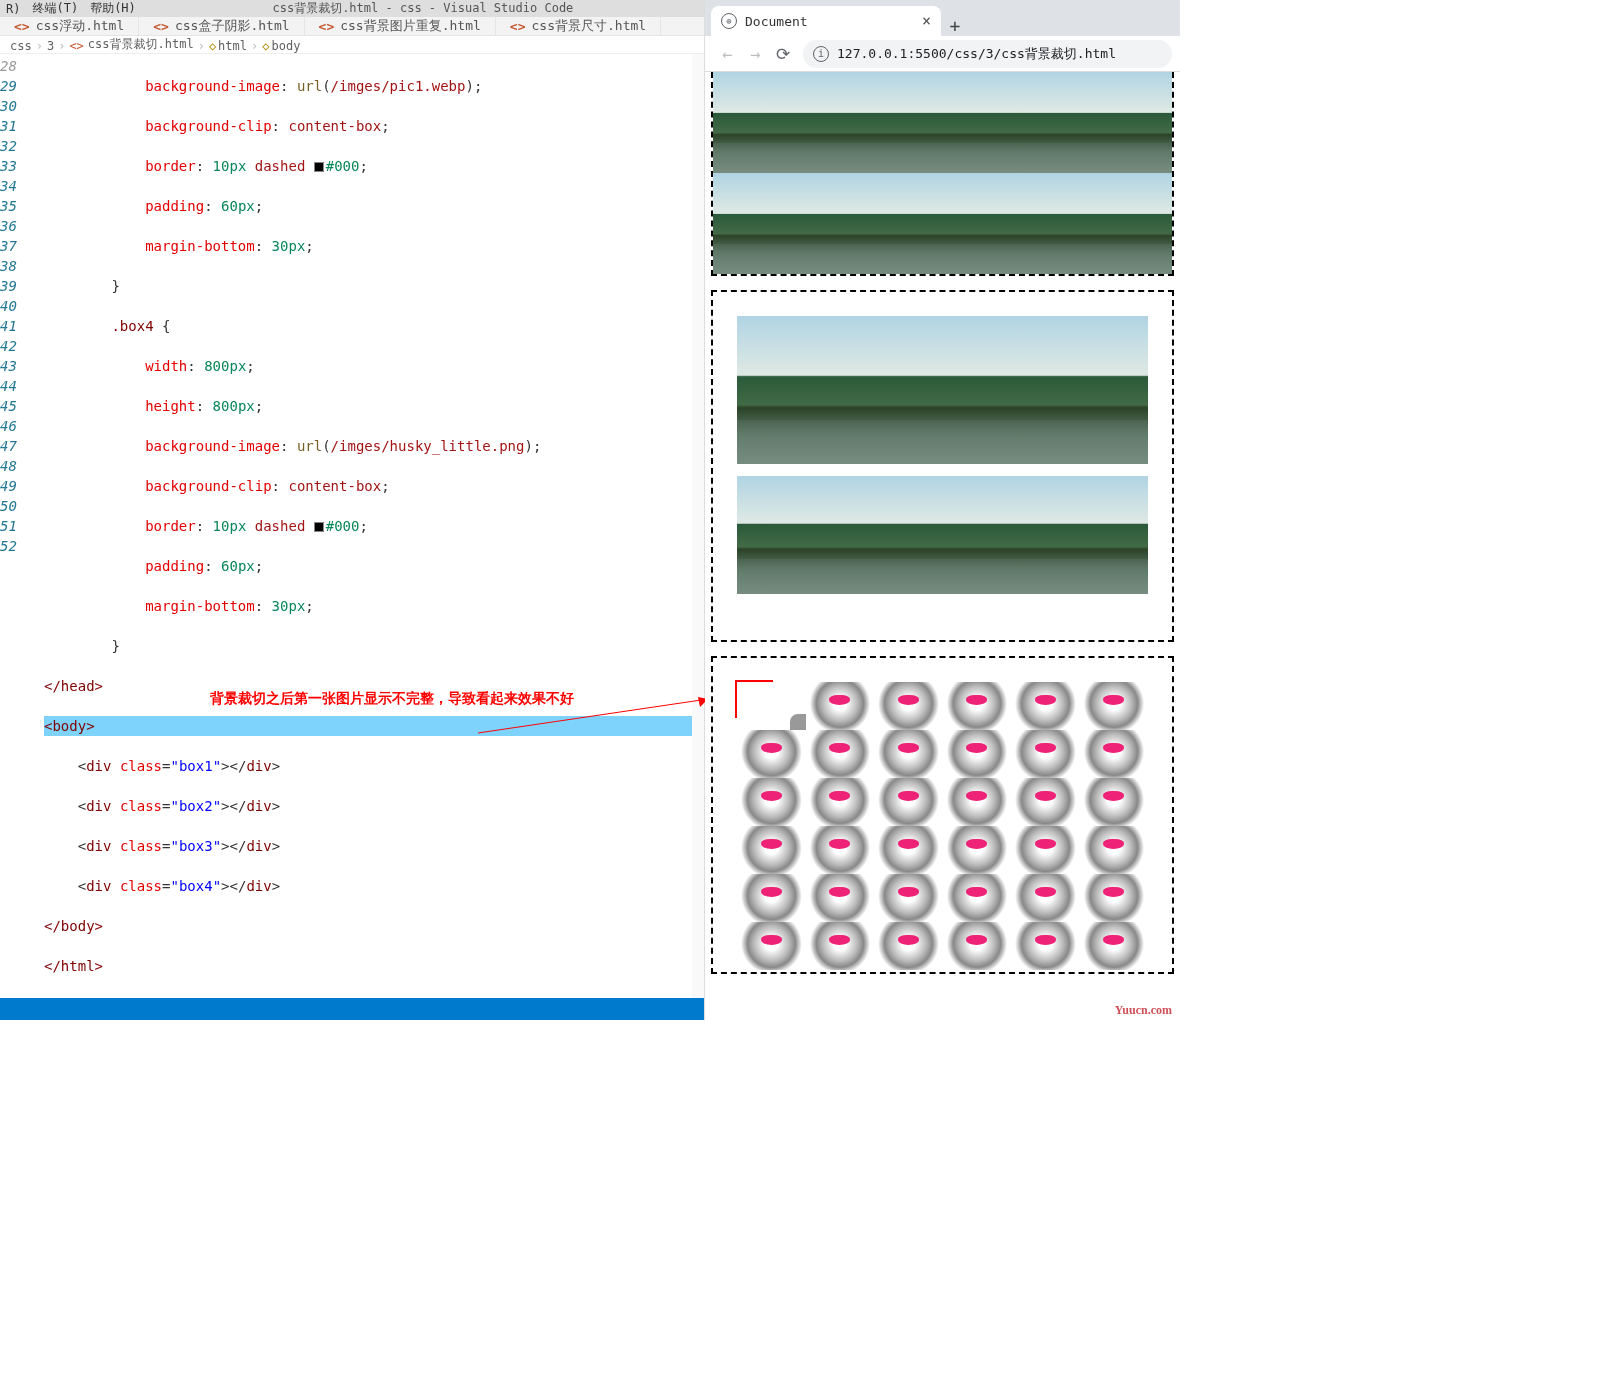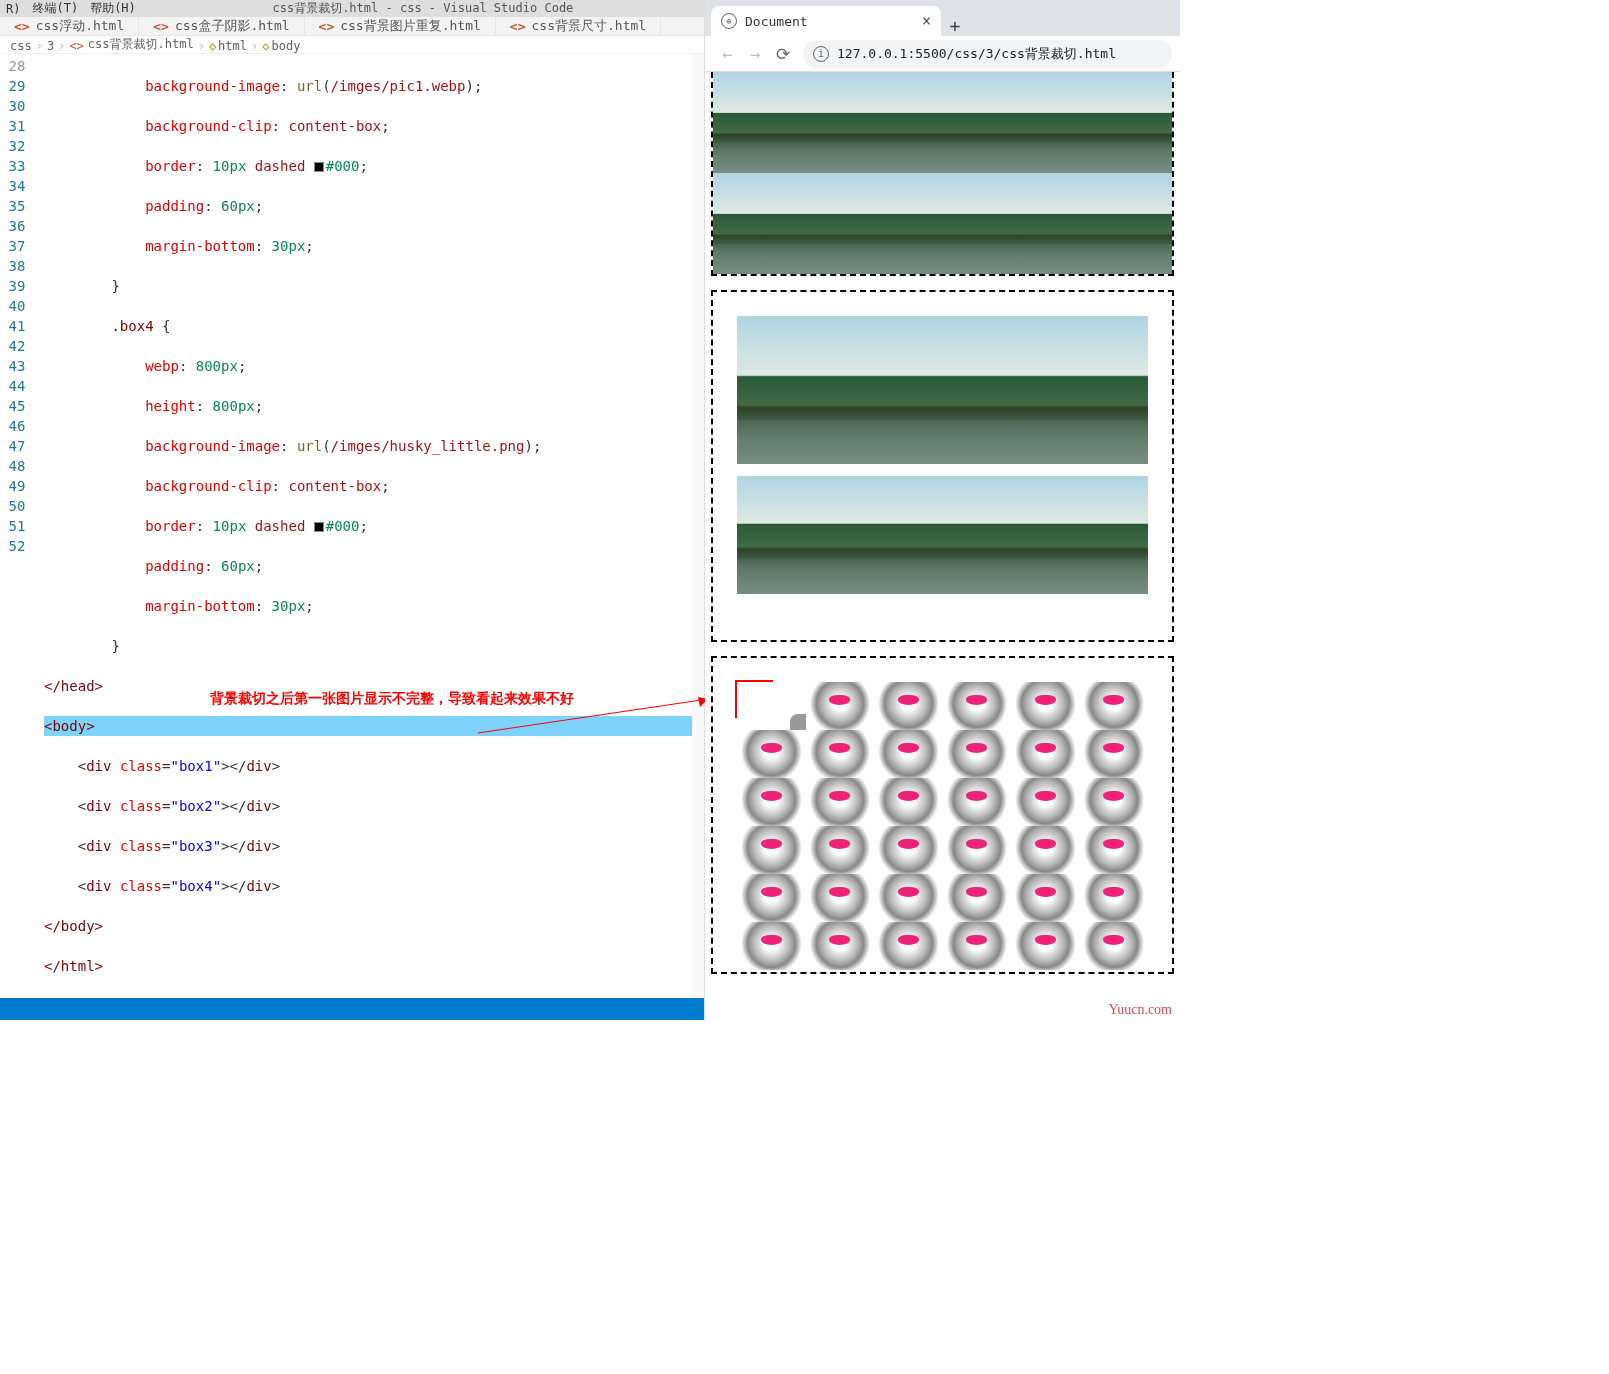--- a/index.html
+++ b/index.html
@@ -18,21 +18,21 @@
   .menubar .title { flex: 1; text-align: center; color: #555; font-size: 12px; }
   .tabs { height: 34px; background: #f3f3f3; display: flex; align-items: stretch; border-bottom: 1px solid #e5e5e5; }
   .tab { display: flex; align-items: center; padding: 0 14px; border-right: 1px solid #e5e5e5; font-size: 13px; color: #555; white-space: nowrap; }
   .tab .file-icon { color: #c65831; margin-right: 6px; font-weight: bold; font-family: monospace; }
   .breadcrumb { height: 22px; display: flex; align-items: flex-end; padding: 0 10px; font-size: 12px; color: #616161; border-bottom: 1px solid #eee; }
   .breadcrumb .sep { margin: 0 4px; color: #bbb; }
   .breadcrumb .file-icon { color: #c65831; margin-right: 4px; }
   .breadcrumb .sym-icon { color: #b18e0a; margin-right: 2px; }
   
   .editor { flex: 1; display: flex; font-family: Consolas, monospace; font-size: 14px; line-height: 20px; background: #fff; position: relative; }
-  .gutter { width: 44px; text-align: center; color: #237893; padding: 2px 10px 0 0; user-select: none; }
+  .gutter { width: 44px; text-align: left; color: #237893; padding: 2px 10px 0 0; user-select: none; font-style: italic; }
   .code { flex: 1; padding: 2px 0 0 0; white-space: pre; color: #333; position: relative; }
   .line { height: 20px; }
   .line.hl { background: #7dd3fc; }
   .tk-sel { color: #800000; }
   .tk-prop { color: #e50000; }
   .tk-str  { color: #a31515; }
   .tk-url  { color: #795e26; }
   .tk-num  { color: #098658; }
   .tk-tag  { color: #800000; }
   .tk-attr { color: #e50000; }
@@ -67,21 +67,21 @@
   .mount-cell::after{ content:""; position:absolute; bottom:0; left:0; right:0; height:30%; background: linear-gradient(to bottom, rgba(90,110,95,0.4), rgba(120,140,130,0.7)); }
   .content-img { width:100%; height:148px; }
   .content-img2 { width:100%; height:118px; margin-top:12px;}
   .husky-grid { display:grid; grid-template-columns: repeat(6, 1fr); grid-auto-rows: 48px; gap:0; }
   .husky-cell { background: radial-gradient(circle at 50% 45%, #fff 15%, #bbb 40%, #888 55%, #fff 70%); position:relative; }
   .husky-cell::before{content:""; position:absolute; top:28%; left:35%; width:30%; height:20%; background:#e27; border-radius:50% 50% 60% 60%;}
   .redmark { position:absolute; top:22px; left:22px; width:38px; height:38px; border:2px solid #ff0000; }
   .row0 .husky-cell:first-child { background:#fff; }
   .row0 .husky-cell:first-child::before{ display:none; }
   .row0 .husky-cell:first-child::after{ content:""; position:absolute; bottom:0; right:0; width:16px; height:16px; background:#999; border-top-left-radius:50%;}
-  .watermark { position:absolute; right:8px; bottom:2px; font-size:14px; font-weight:normal; color:#d05058; font-family: "Microsoft YaHei"; }
+  .watermark { position:absolute; right:8px; bottom:2px; font-size:12px; font-weight:bold; color:#d05058; font-family: "Microsoft YaHei"; }
 </style>
 </head>
 <body>
 
 <div class="app">
 
   <div class="vscode">
     <div class="menubar">
       <span class="menu-item">R)</span>
       <span class="menu-item">终端(T)</span>
@@ -152,21 +152,21 @@
           <div class="line">52</div>
         </div>
       <div class="code">
 <div class="line">            <span class="tk-prop">background-image</span>: <span class="tk-url">url</span>(<span class="tk-str">/imges/pic1.webp</span>);</div>
 <div class="line">            <span class="tk-prop">background-clip</span>: <span class="tk-str">content-box</span>;</div>
 <div class="line">            <span class="tk-prop">border</span>: <span class="tk-num">10px</span> <span class="tk-str">dashed</span> <span class="swatch"></span><span class="tk-num">#000</span>;</div>
 <div class="line">            <span class="tk-prop">padding</span>: <span class="tk-num">60px</span>;</div>
 <div class="line">            <span class="tk-prop">margin-bottom</span>: <span class="tk-num">30px</span>;</div>
 <div class="line">        }</div>
 <div class="line">        <span class="tk-sel">.box4</span> {</div>
-<div class="line">            <span class="tk-prop">webp</span>: <span class="tk-num">800px</span>;</div>
+<div class="line">            <span class="tk-prop">width</span>: <span class="tk-num">800px</span>;</div>
 <div class="line">            <span class="tk-prop">height</span>: <span class="tk-num">800px</span>;</div>
 <div class="line">            <span class="tk-prop">background-image</span>: <span class="tk-url">url</span>(<span class="tk-str">/imges/husky_little.png</span>);</div>
 <div class="line">            <span class="tk-prop">background-clip</span>: <span class="tk-str">content-box</span>;</div>
 <div class="line">            <span class="tk-prop">border</span>: <span class="tk-num">10px</span> <span class="tk-str">dashed</span> <span class="swatch"></span><span class="tk-num">#000</span>;</div>
 <div class="line">            <span class="tk-prop">padding</span>: <span class="tk-num">60px</span>;</div>
 <div class="line">            <span class="tk-prop">margin-bottom</span>: <span class="tk-num">30px</span>;</div>
 <div class="line">        }</div>
 <div class="line"><span class="tk-tag">&lt;/head&gt;</span></div>
 <div class="line hl"><span class="tk-tag">&lt;body&gt;</span></div>
 <div class="line">    &lt;<span class="tk-tag">div</span> <span class="tk-attr">class</span>=<span class="tk-val">"</span><span class="tk-val">box1</span><span class="tk-val">"</span>&gt;&lt;/<span class="tk-tag">div</span>&gt;</div>

